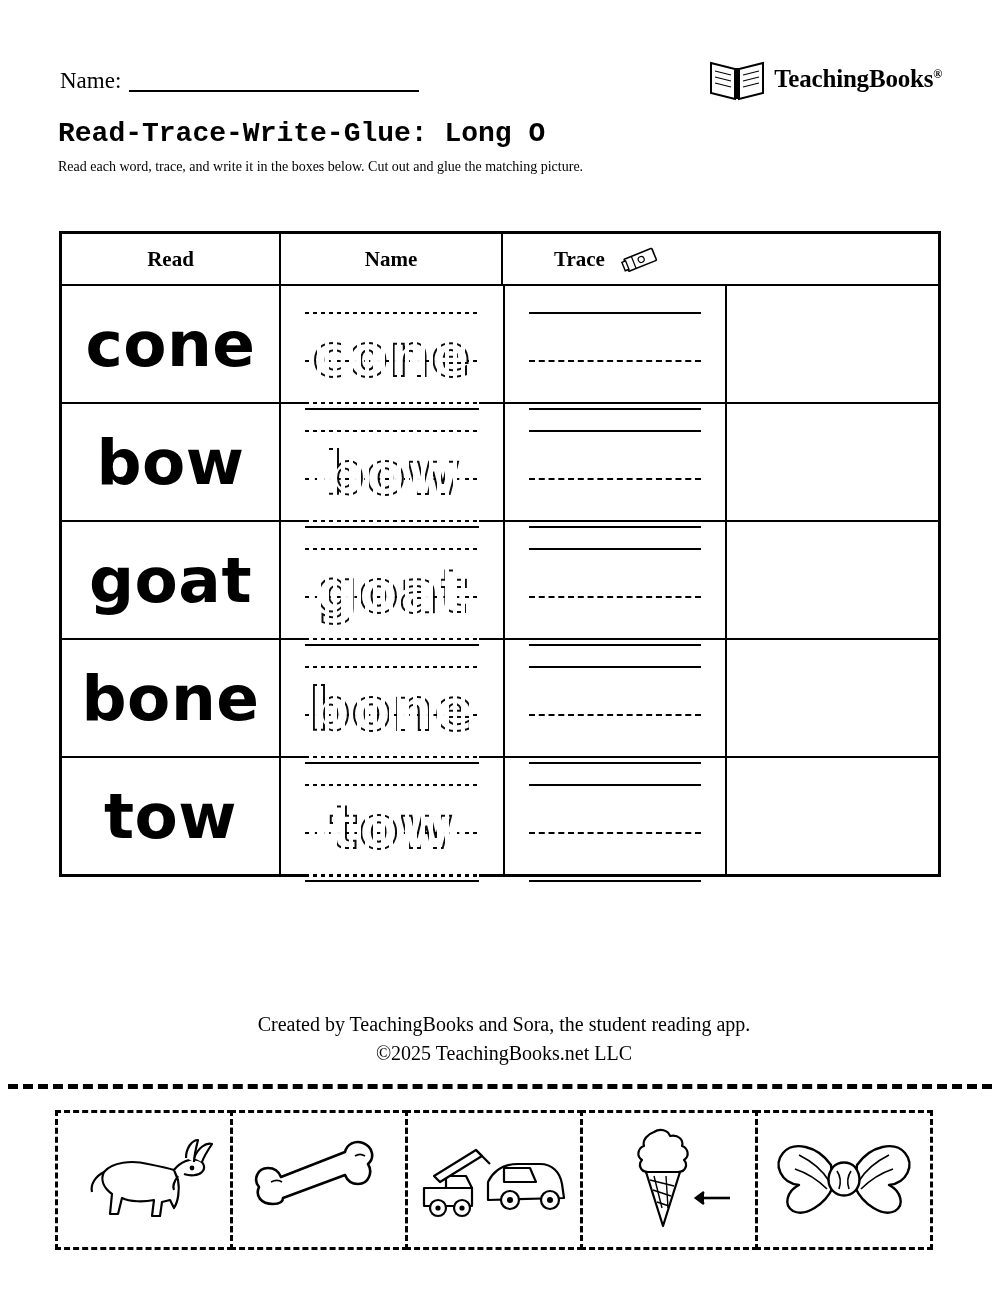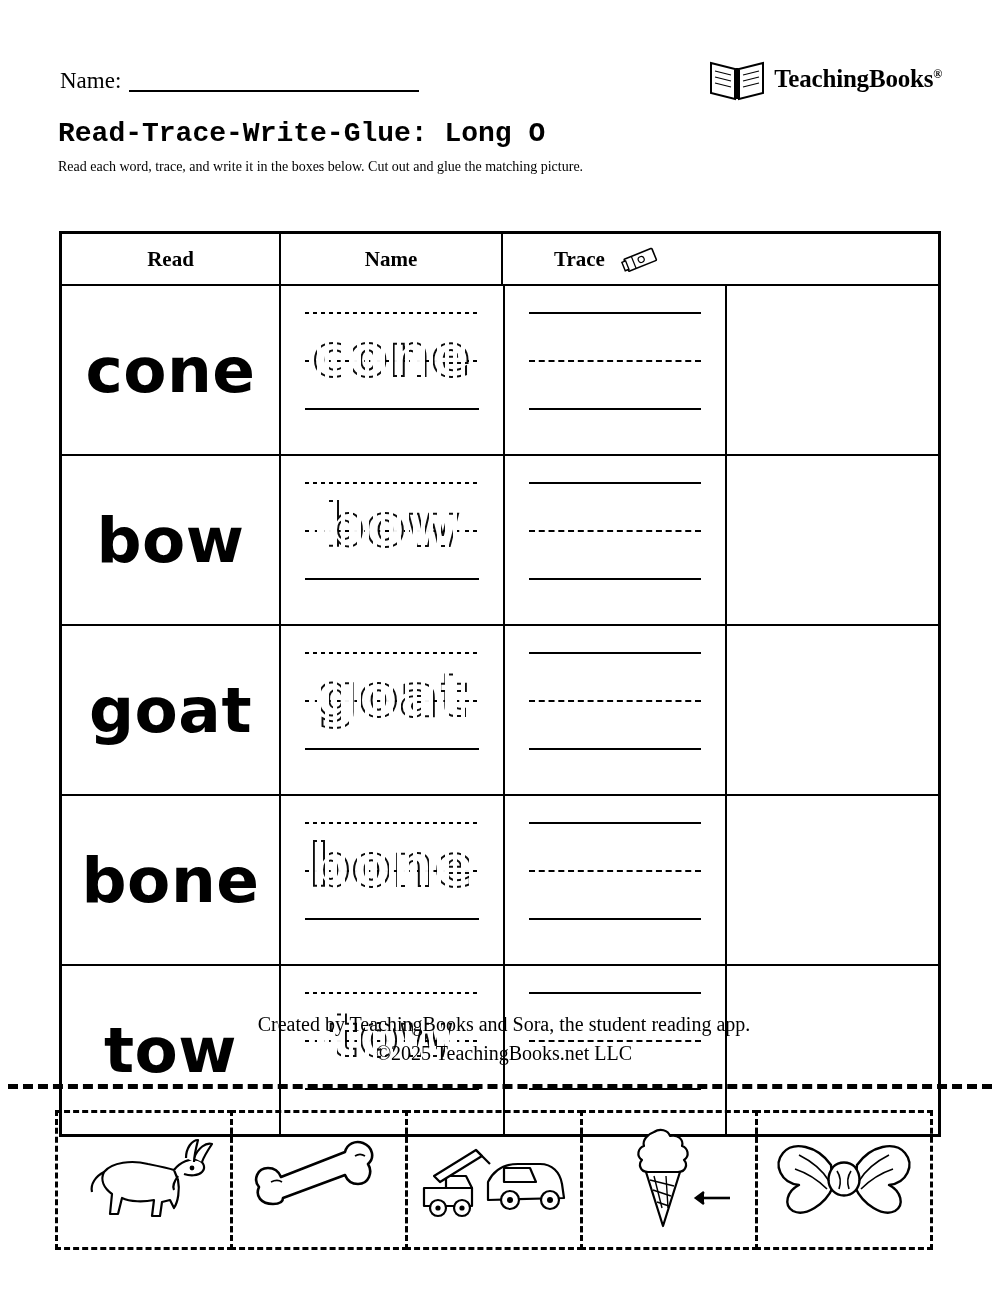--- a/index.html
+++ b/index.html
@@ -119,21 +119,21 @@
     font-family: "Liberation Serif", serif;
   }
   .glue-head {
     gap: 14px;
   }
   .glue-icon {
     width: 44px;
     height: 26px;
   }
 
-  .body-row .cell { height: 168px; }
+  .body-row .cell { height: 116px; }
 
   .read-word {
     display: flex;
     align-items: center;
     justify-content: center;
     height: 100%;
     font-family: "DejaVu Sans", sans-serif;
     font-size: 63px;
     font-weight: bold;
     letter-spacing: 0.5px;

